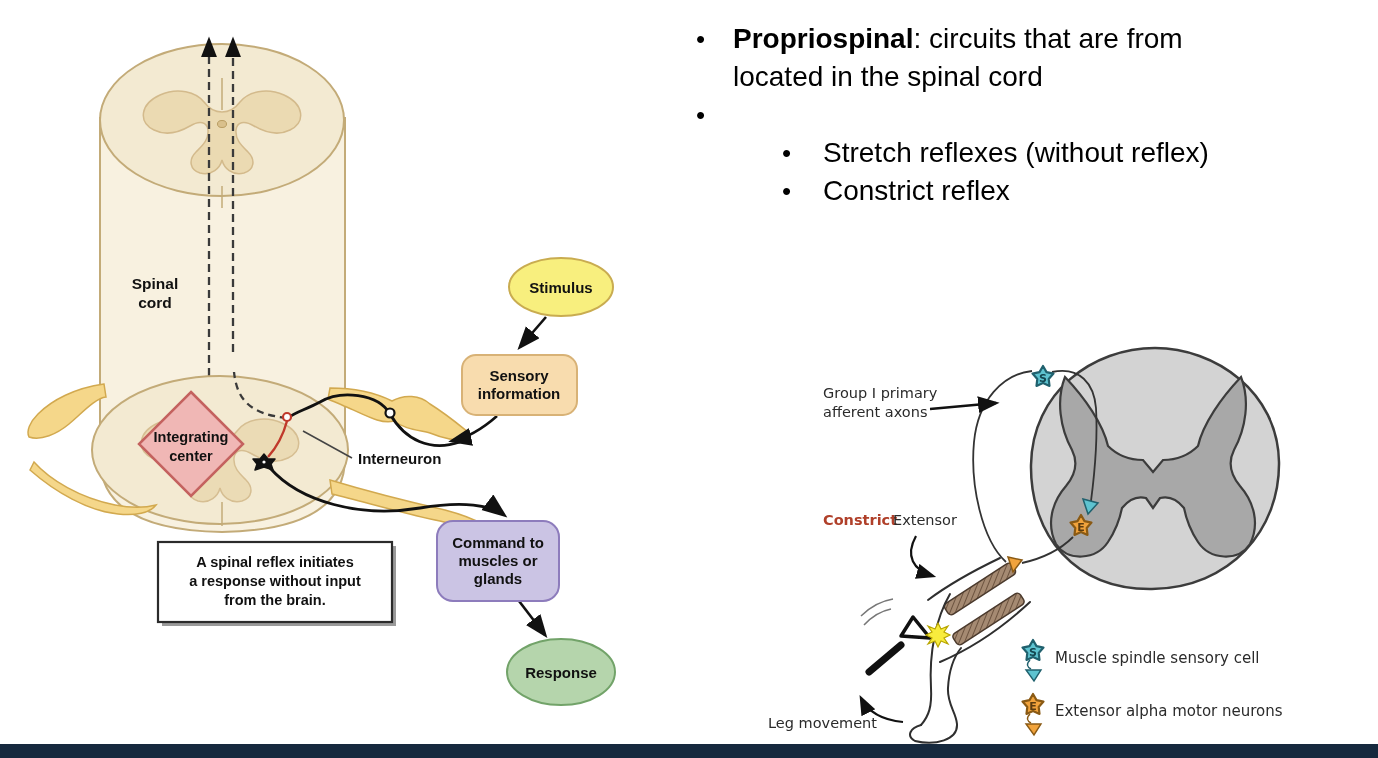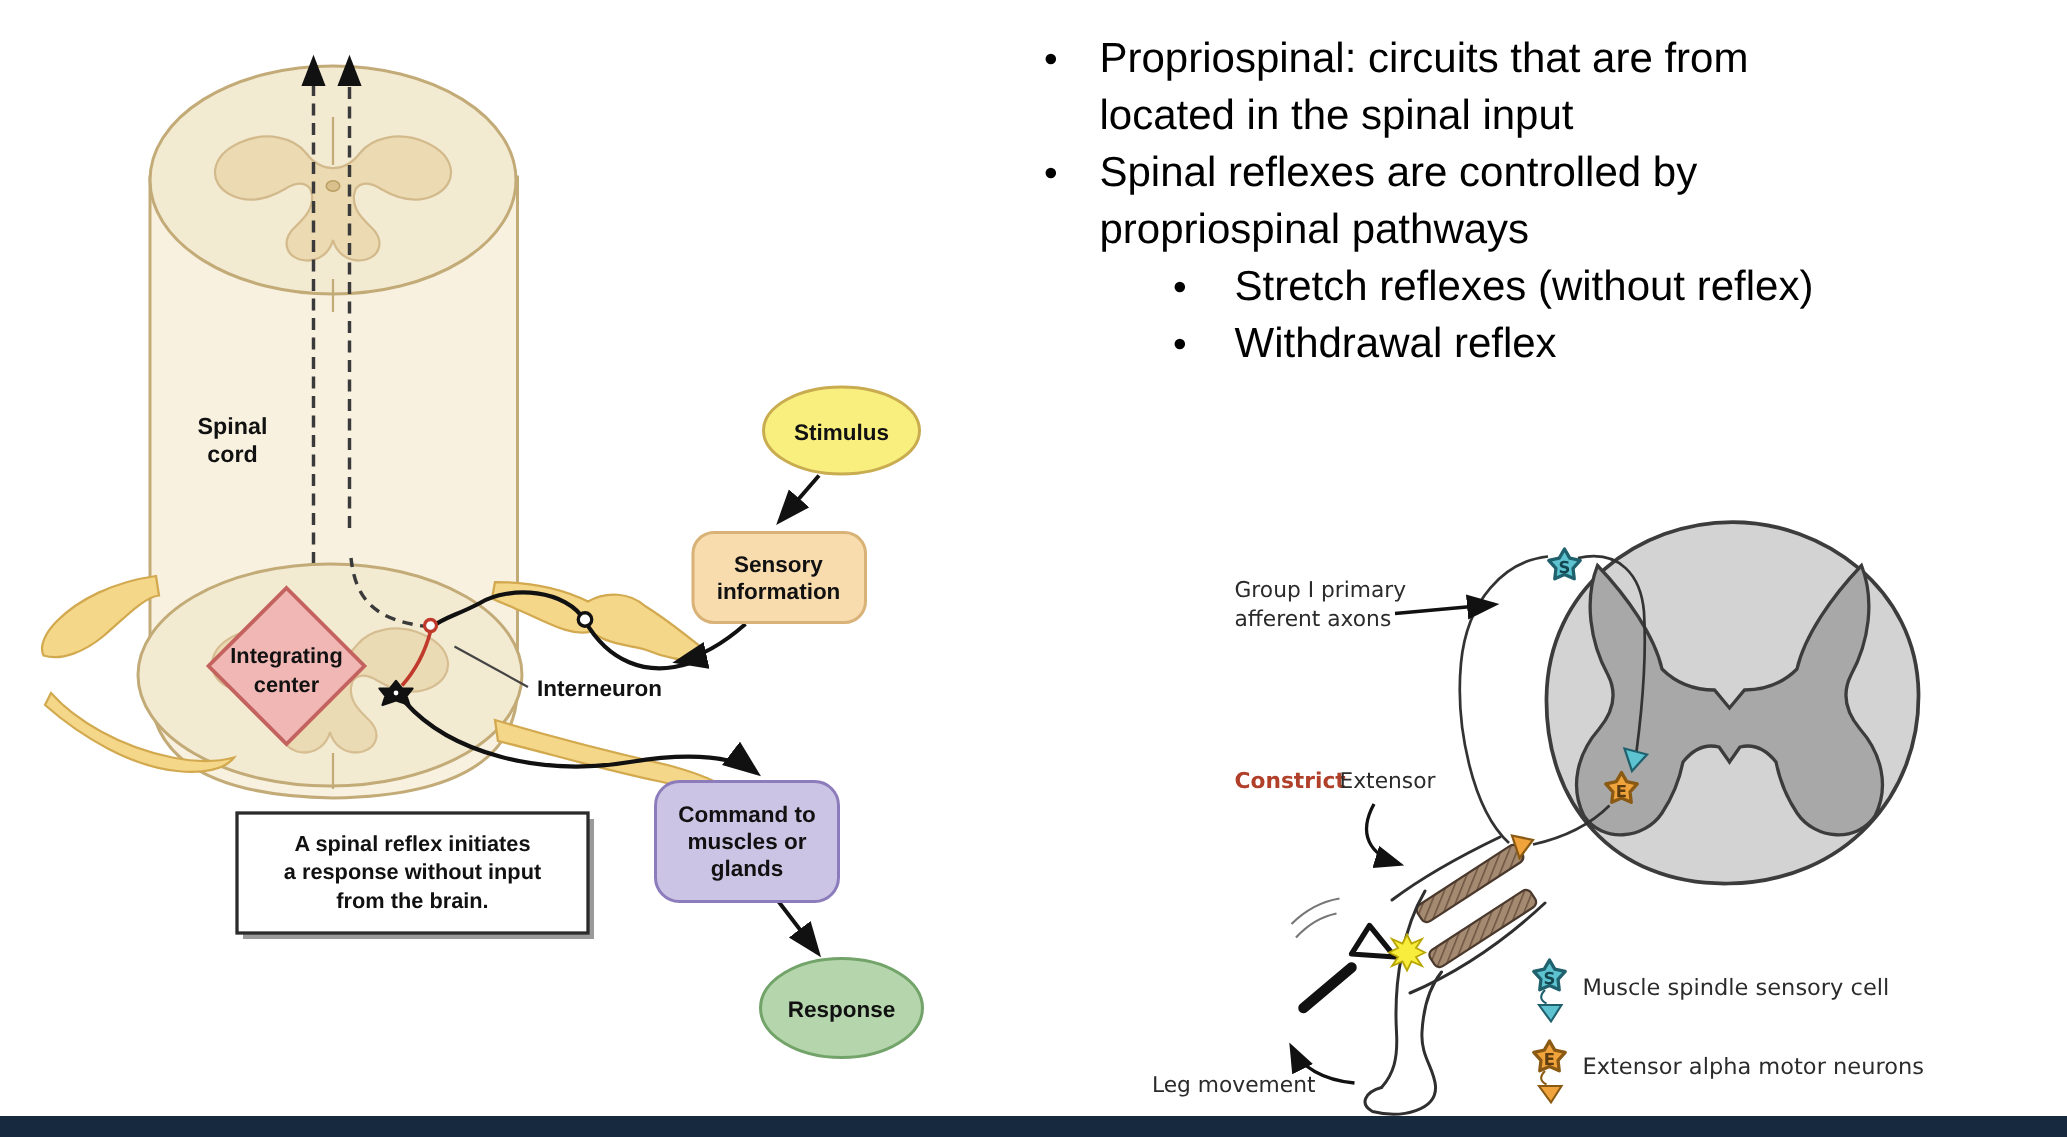--- a/index.html
+++ b/index.html
@@ -8,21 +8,21 @@
   svg text{font-family:"Liberation Sans",sans-serif;}
   svg.figR text{font-family:"DejaVu Sans",sans-serif;}
   .figL{position:absolute;left:0;top:0;}
   .figR{position:absolute;left:750px;top:325px;}
   .bullets{position:absolute;left:686px;top:20px;width:690px;color:#000;
            font-size:28px;line-height:38px;}
   .b-row{display:flex;}
   .b-row .dot{flex:0 0 37px;padding-left:10px;font-size:26px;}
   .b-row.sub{margin-left:88px;}
   .b-row.sub .dot{flex:0 0 41px;padding-left:8px;}
-  .btext b{font-weight:normal;}
+  .btext b{font-weight:bold;}
   .bottom-bar{position:absolute;left:0;top:744px;width:1378px;height:14px;background:#16293e;}
 </style>
 </head>
 <body>
 
 <div class="slide">
 
   <svg class="figL" width="720" height="745" viewBox="0 0 720 745">
     <defs>
       <marker id="ahL" markerWidth="10" markerHeight="8" refX="7.5" refY="3.5" orient="auto">
@@ -127,37 +127,33 @@
       <ellipse cx="561" cy="672" rx="54" ry="33" fill="#b5d5ac" stroke="#72a369" stroke-width="2"></ellipse>
       <text x="561" y="678" text-anchor="middle" font-size="15" font-weight="bold" fill="#111">Response</text>
     </g>
   </svg>
 
   <div class="bullets">
     <div class="b-row">
       <span class="dot">•</span>
       <div class="btext">
         <div><b>Propriospinal</b><span>: circuits that are from</span></div>
-        <div>located in the spinal input</div>
+        <div>located in the spinal cord</div>
       </div>
     </div>
     <div class="b-row">
       <span class="dot">•</span>
-      <div class="btext">
-        <div>Spinal reflexes are controlled by</div>
-        <div>propriospinal pathways</div>
-      </div>
     </div>
     <div class="b-row sub">
       <span class="dot">•</span>
       <div class="btext">Stretch reflexes (without reflex)</div>
     </div>
     <div class="b-row sub">
       <span class="dot">•</span>
-      <div class="btext">Withdrawal reflex</div>
+      <div class="btext">Constrict reflex</div>
     </div>
   </div>
 
   <svg class="figR" width="628" height="420" viewBox="750 325 628 420">
     <defs>
       <marker id="ahR" markerWidth="10" markerHeight="8" refX="7.5" refY="3.5" orient="auto">
         <path d="M0,0 L9,3.5 L0,7 Z" fill="#111"></path>
       </marker>
       <pattern id="muscleStripes" width="5" height="5" patternUnits="userSpaceOnUse" patternTransform="rotate(55)">
         <rect width="5" height="5" fill="#a58a72"></rect>

